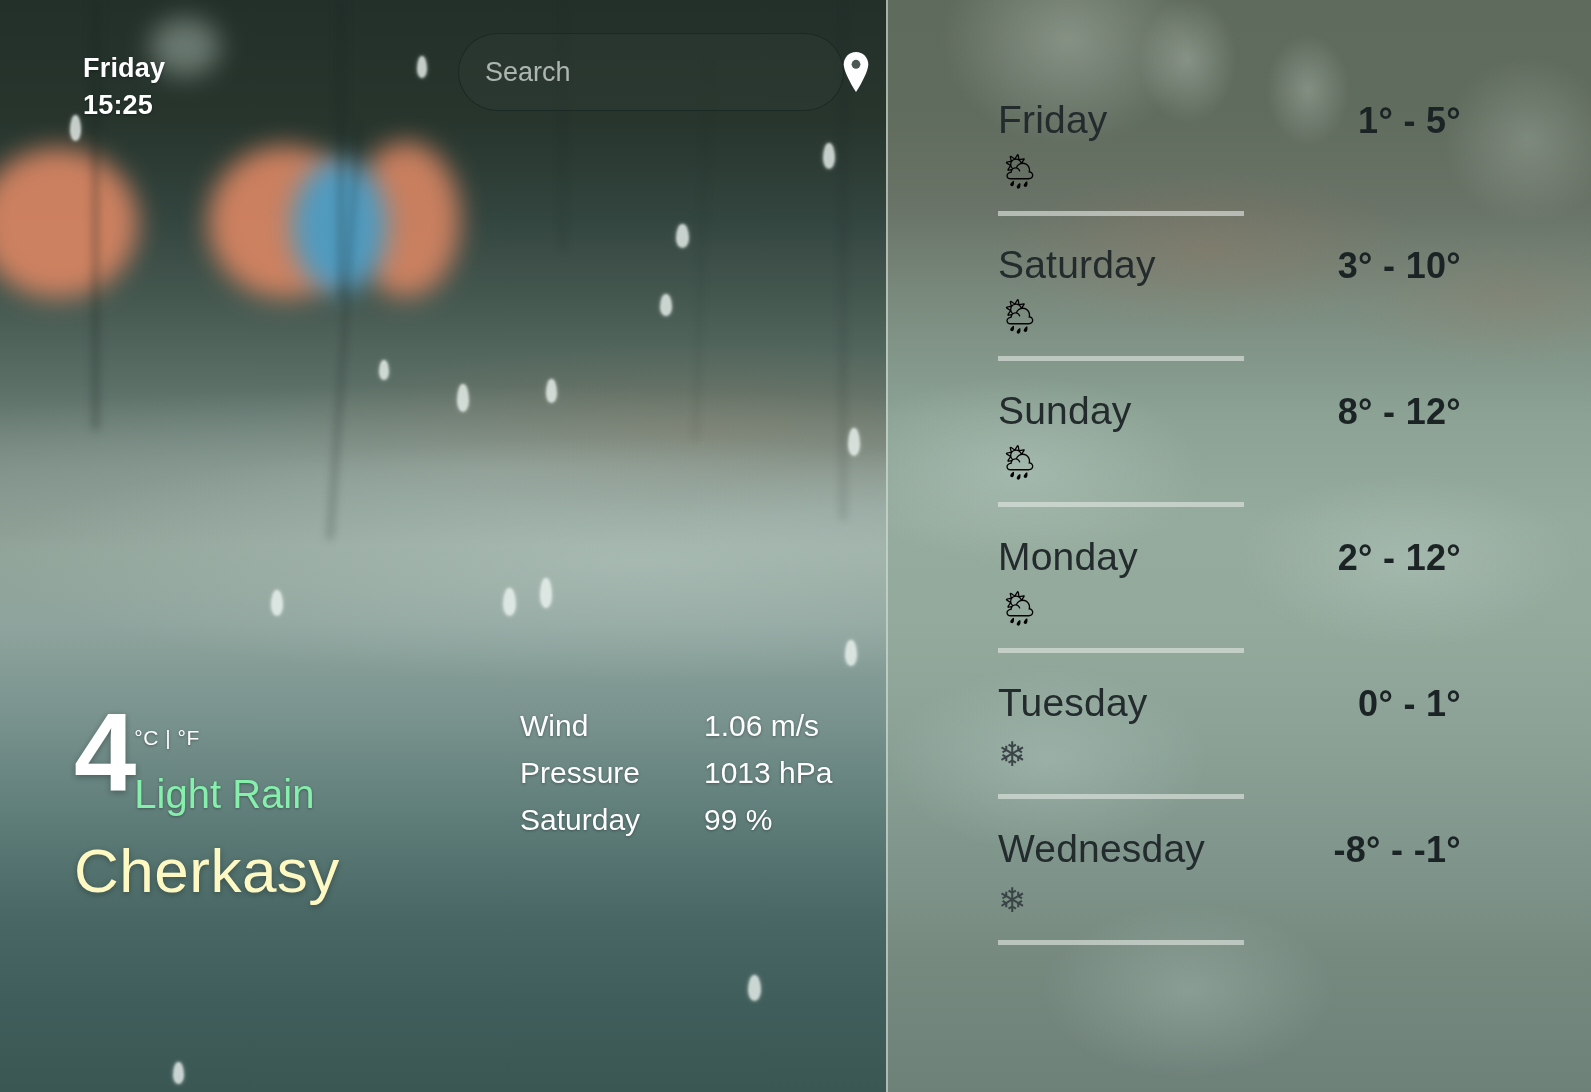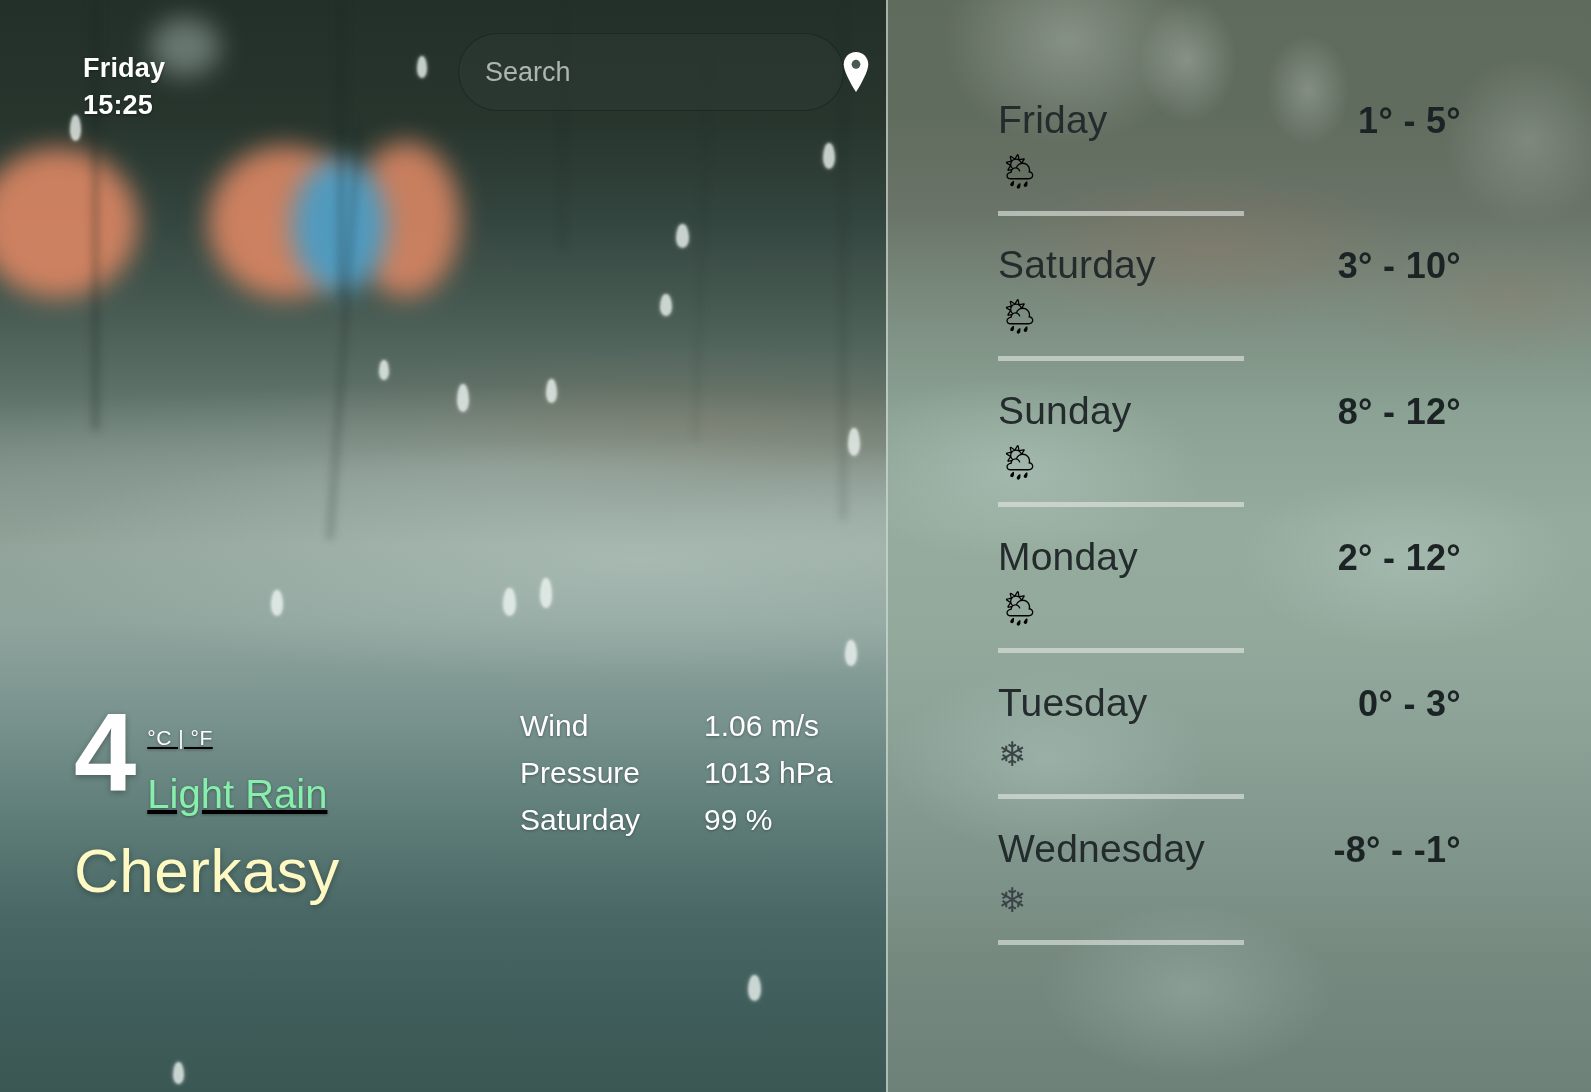--- a/index.html
+++ b/index.html
@@ -140,21 +140,21 @@
   }
   .temp-line { display:flex; align-items:flex-start; }
   .big-temp {
     color:#ffffff;
     font-size:112px;
     font-weight:700;
     line-height:.95;
     letter-spacing:-2px;
     text-shadow:0 2px 6px rgba(0,0,0,.30);
   }
-  .temp-side { margin-left:13px; padding-top:26px;text-decoration:underline; }
+  .temp-side { margin-left:0; padding-top:26px; }
   .units {
     color:#ffffff;
     font-size:21px;
     letter-spacing:.5px;
     text-shadow:0 1px 3px rgba(0,0,0,.35);
     cursor:pointer;
   }
   .condition {
     color:#86efac;
     font-size:40px;
@@ -350,21 +350,21 @@
 
       <div class="fc-row" style="top:535px;">
         <span class="fc-day">Monday</span>
         <span class="fc-range">2° - 12°</span>
         <span class="fc-icon">🌦</span>
         <div class="fc-divider" style="top:113px;"></div>
       </div>
 
       <div class="fc-row" style="top:681px;">
         <span class="fc-day">Tuesday</span>
-        <span class="fc-range">0° - 3°</span>
+        <span class="fc-range">0° - 1°</span>
         <span class="fc-icon" style="color:#3a4446;">❄</span>
         <div class="fc-divider" style="top:113px;"></div>
       </div>
 
       <div class="fc-row" style="top:827px;">
         <span class="fc-day">Wednesday</span>
         <span class="fc-range">-8° - -1°</span>
         <span class="fc-icon" style="color:#3a4446;">❄</span>
         <div class="fc-divider" style="top:113px;"></div>
       </div>

